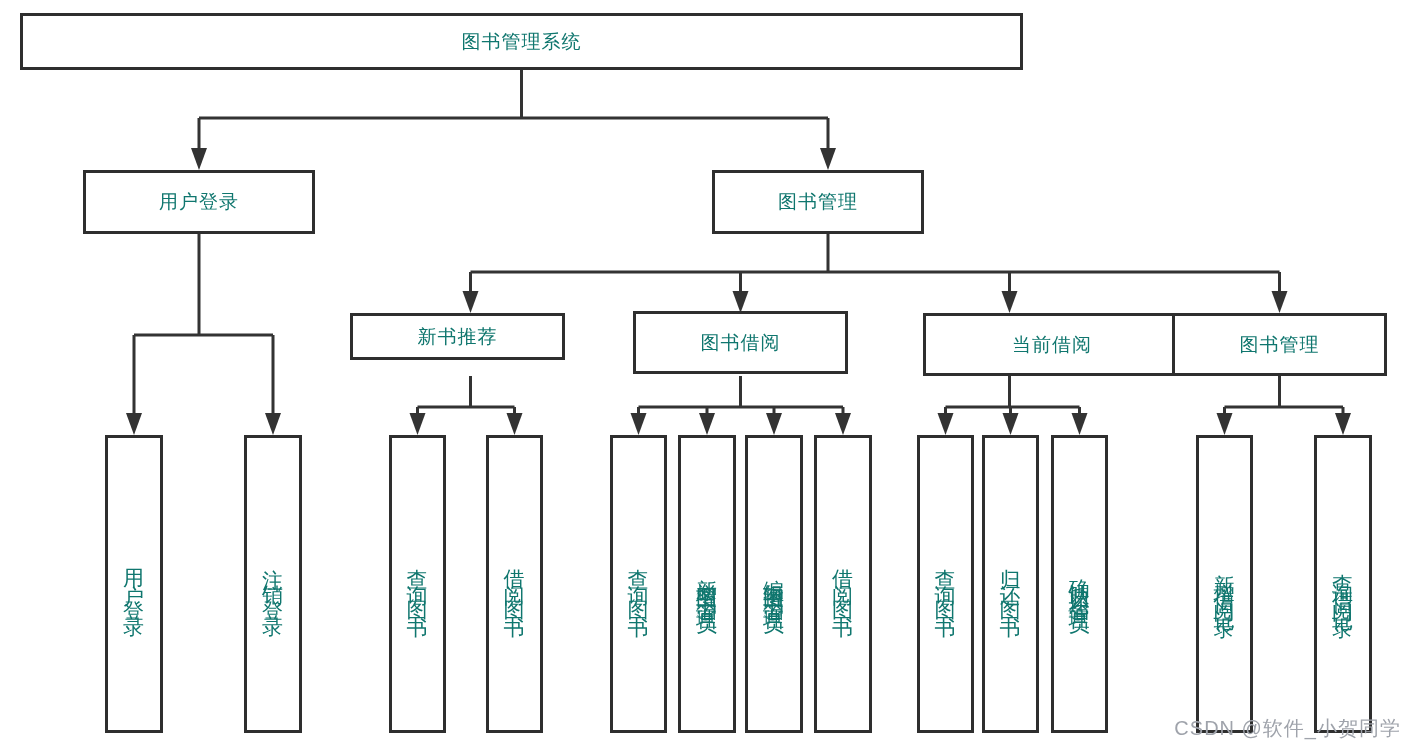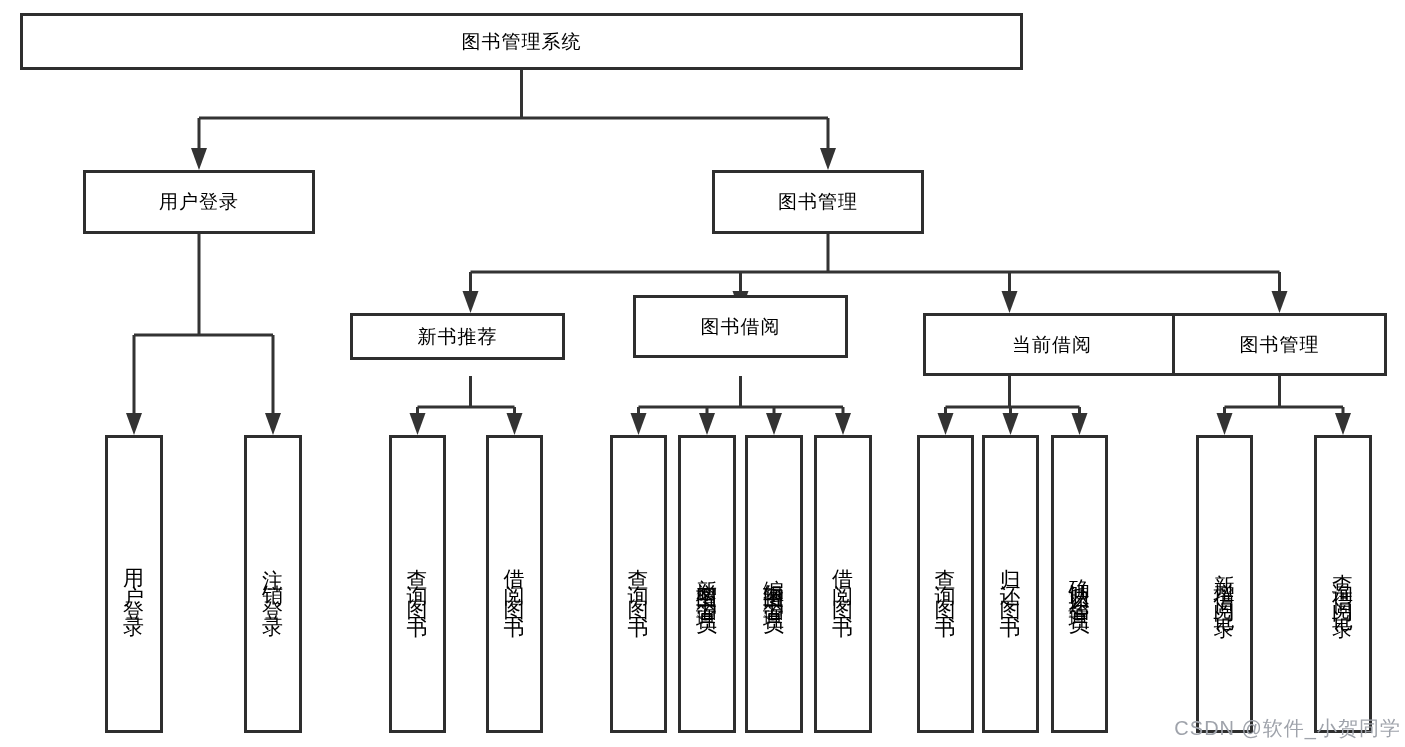--- a/index.html
+++ b/index.html
@@ -7,38 +7,38 @@
     width:1405px;height:747px;position:relative;overflow:hidden;
     background:#ffffff;
     font-family:"Liberation Sans","DejaVu Sans",sans-serif;
   }
   .canvas{position:absolute;inset:0;}
   svg.connectors{position:absolute;left:0;top:0;z-index:1;}
   .box{
     position:absolute;box-sizing:border-box;z-index:2;
     background:#ffffff;border:3px solid #2e2e2e;
     display:flex;align-items:center;justify-content:center;
-    color:#000000;
+    color:#0f766e;
     text-align:center;
   }
   .h{font-size:19px;letter-spacing:1px;}
   .v span{
     writing-mode:vertical-rl;text-orientation:mixed;
     font-size:21px;line-height:1.1;display:block;
   }
   .ls4 span{letter-spacing:16px;}
   .ls6 span{letter-spacing:9px;}
   .ls9 span{letter-spacing:5px;}
 
   
   .p-root{left:20px;top:13px;width:1003px;height:57px;}
   .p-ul  {left:83px;top:170px;width:232px;height:64px;}
   .p-bm  {left:712px;top:170px;width:212px;height:64px;}
   .p-l3a {left:350px;top:313px;width:215px;height:47px;}
-  .p-l3b {left:633px;top:295px;width:215px;height:63px;}
+  .p-l3b {left:633px;top:311px;width:215px;height:63px;}
   .p-l3c {left:923px;top:313px;width:258px;height:63px;}
   .p-l3d {left:1172px;top:313px;width:215px;height:63px;}
   .p-v1 {left:105px;top:435px;width:58px;height:298px;}
   .p-v2 {left:244px;top:435px;width:58px;height:298px;}
   .p-v3 {left:389px;top:435px;width:57px;height:298px;}
   .p-v4 {left:486px;top:435px;width:57px;height:298px;}
   .p-v5 {left:610px;top:435px;width:57px;height:298px;}
   .p-v6 {left:678px;top:435px;width:58px;height:298px;}
   .p-v7 {left:745px;top:435px;width:58px;height:298px;}
   .p-v8 {left:814px;top:435px;width:58px;height:298px;}

